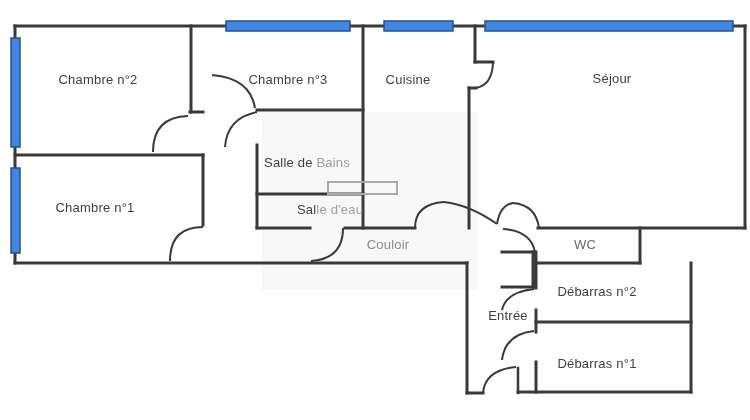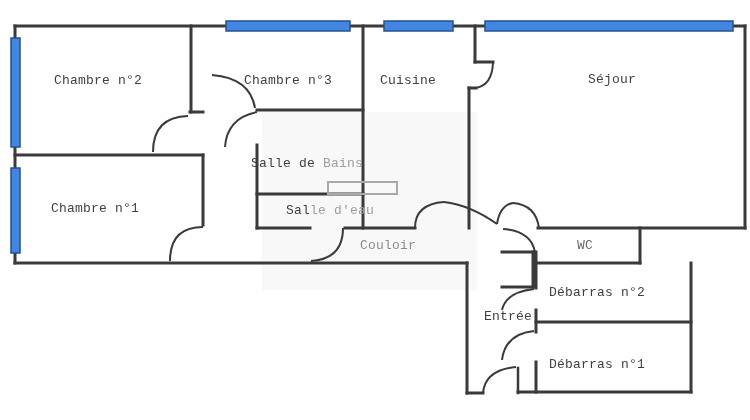--- a/index.html
+++ b/index.html
@@ -1,17 +1,17 @@
 <!DOCTYPE html>
 <html><head>
 <meta charset="utf-8">
 <style>
   html,body{margin:0;padding:0;background:#ffffff;}
   .stage{width:632px;height:420px;position:relative;background:#ffffff;
-         font-family:Liberation Mono, monospace;}
+         font-family:Liberation Sans, sans-serif;}
   svg{display:block;}
   .wall{stroke:#3a3a3a;stroke-width:3;fill:none;stroke-linecap:square;}
   .leaf{stroke:#3a3a3a;stroke-width:2.5;fill:none;stroke-linecap:square;}
   .arc{stroke:#3a3a3a;stroke-width:2;fill:none;}
   .window-rect{stroke-width:1.5;}
   .fixture{stroke:#a9a9a9;stroke-width:2;fill:none;}
   .room-label{font-size:13px;fill:#3f3f3f;letter-spacing:.2px;}
   .muted{fill:#9e9e9e;}
   .hall{fill:#8a8a8a;}
   .wc-text{fill:#6a6a6a;}

